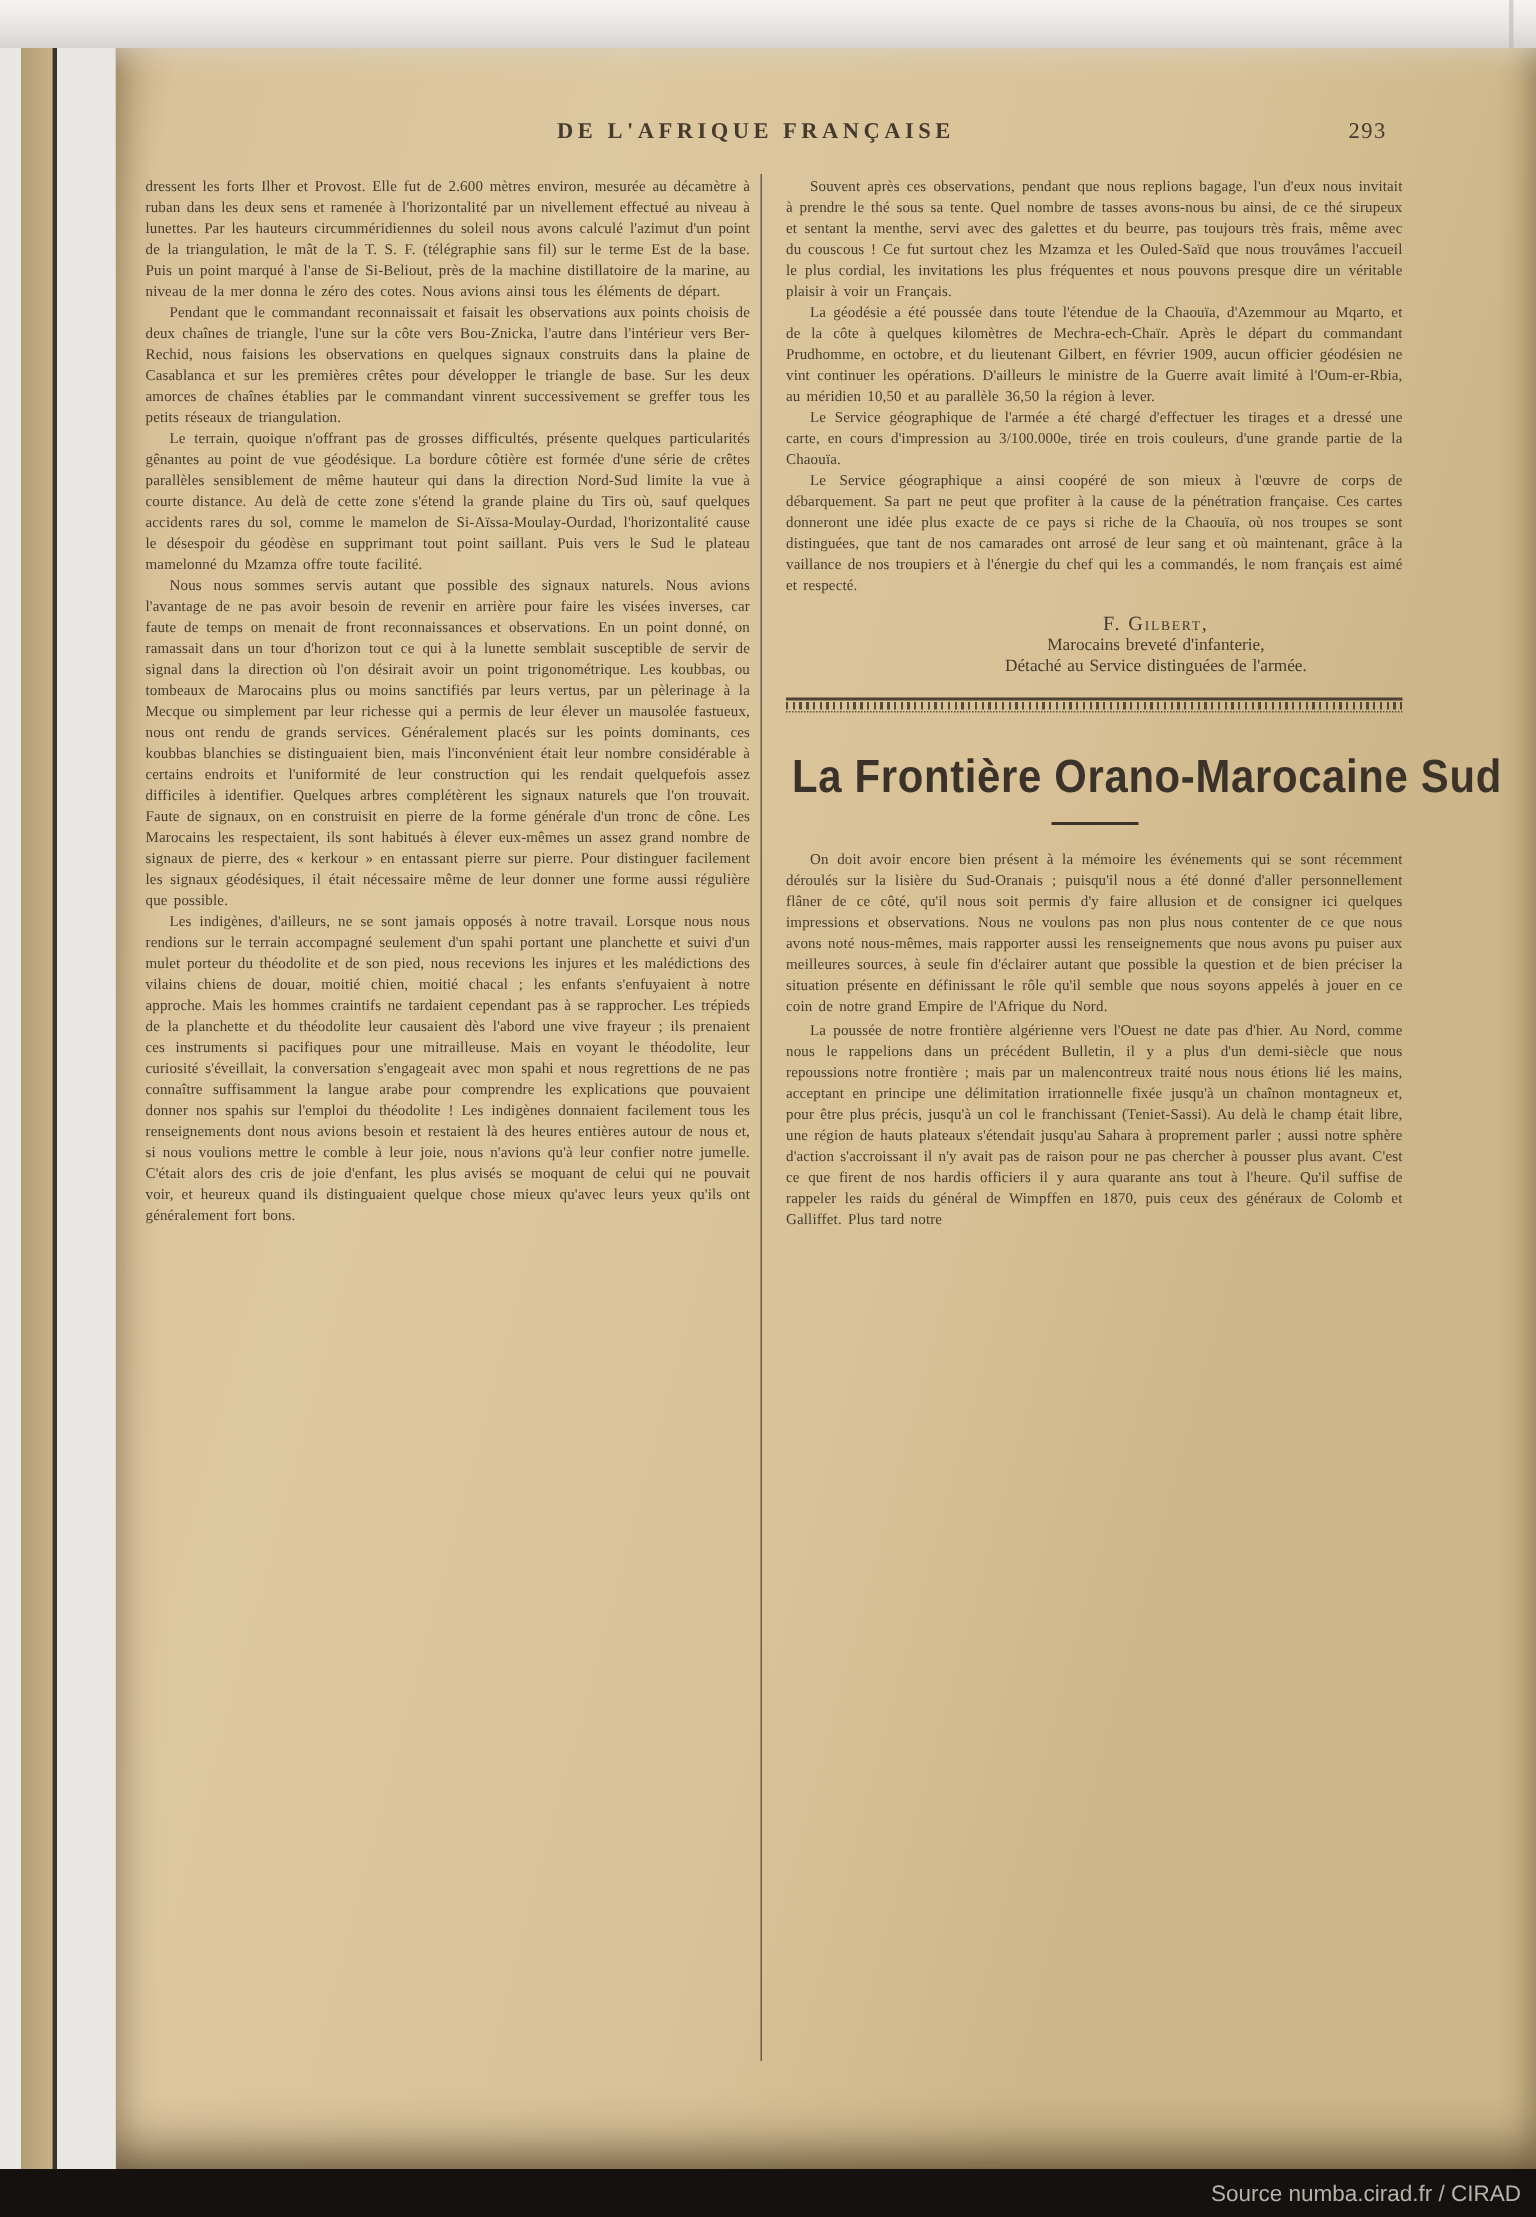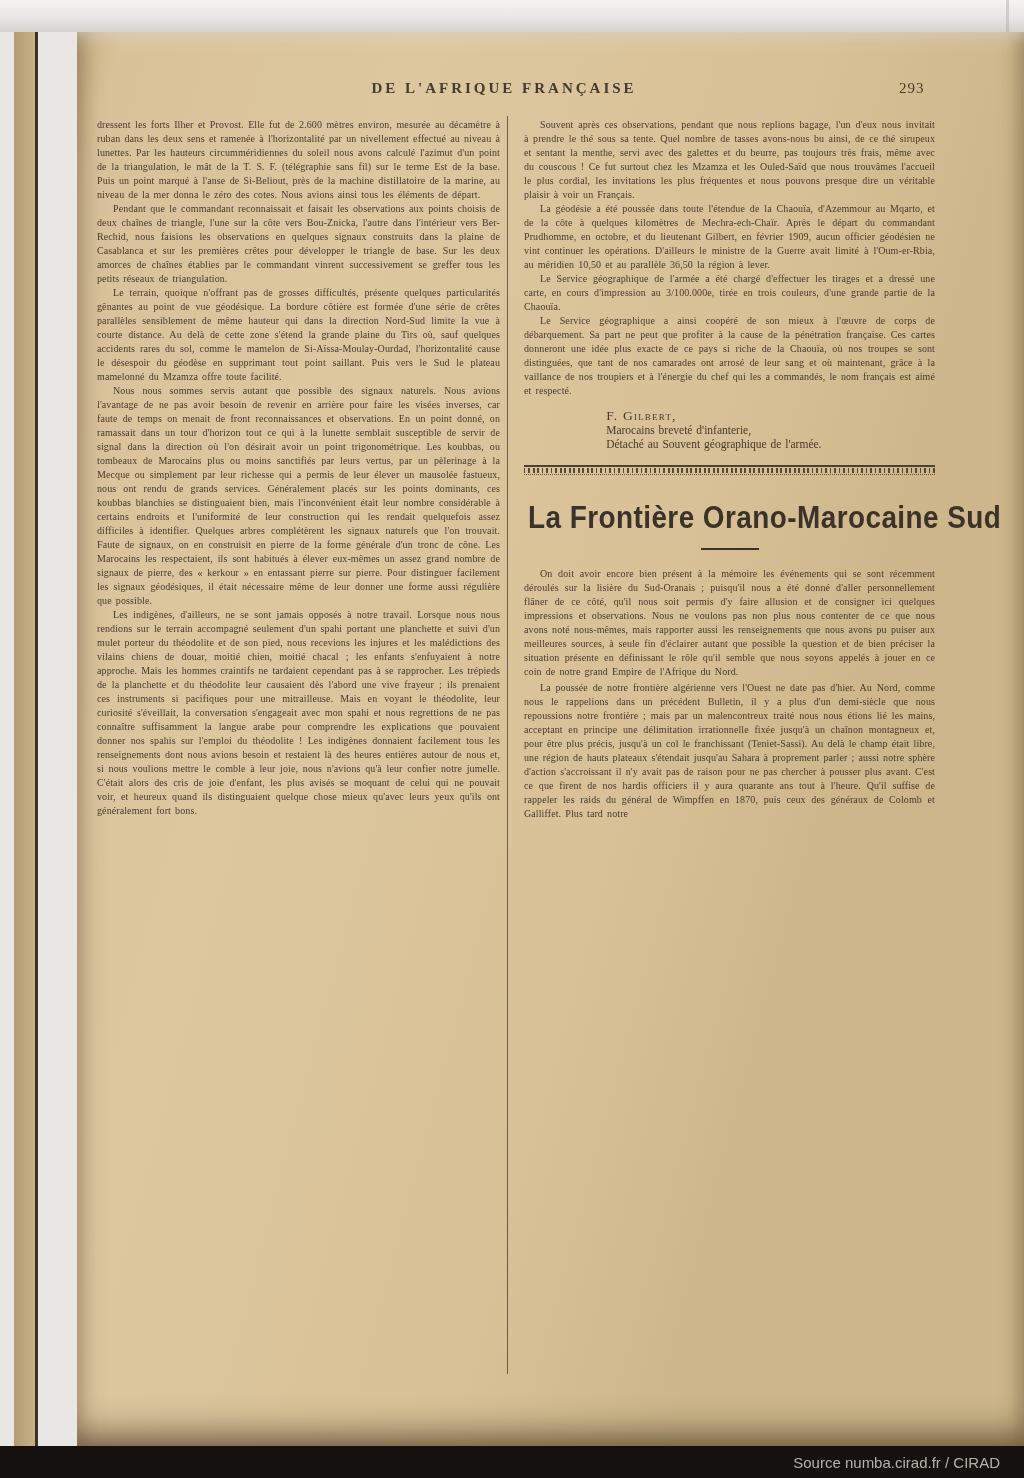--- a/index.html
+++ b/index.html
@@ -39,21 +39,21 @@
   .col-divider{position:absolute;left:430px;top:84px;width:1px;height:1258px;background:rgba(56,48,36,.7);}
   .col{position:absolute;top:86px;color:var(--ink);}
   .left-col{left:20px;width:403px;}
   .right-col{left:447px;width:411px;}
   .col p{
     text-align:justify;font-size:10px;line-height:14px;color:var(--ink);
     text-indent:16px;word-spacing:1.5px;letter-spacing:.1px;
     text-rendering:optimizeLegibility;
   }
   .col p.no-indent{text-indent:0;}
-  .signature{margin-top:10px;width:80%;margin-left:auto;text-align:left;color:var(--ink);}
+  .signature{margin-top:10px;width:80%;margin-left:auto;text-align:center;color:var(--ink);}
   .sig-name{font-size:13.5px;font-variant:small-caps;letter-spacing:1.2px;}
   .sig-role{font-size:11.5px;line-height:13.5px;word-spacing:1px;}
   .ornament{margin-top:14px;border-top:2px solid rgba(62,53,40,.9);padding-top:1px;}
   .ornament .dashes{height:5px;
     background:repeating-linear-gradient(90deg,rgba(62,53,40,.85) 0 1.5px,transparent 1.5px 4.5px);}
   .ornament .wave{height:0;border-bottom:1.5px dotted rgba(62,53,40,.8);margin-top:1px;}
   .article-title{
     margin:26px 0 0 4px;
     font-family:"Liberation Sans","DejaVu Sans",sans-serif;
     font-weight:bold;font-size:31px;line-height:34px;color:#3b332a;
@@ -64,21 +64,21 @@
   .article-p{
     text-align:justify;font-size:16px;line-height:20.5px;color:var(--ink);
     text-indent:22px;word-spacing:2px;letter-spacing:.15px;margin-top:2px;
   }
   .article-p.first{margin-top:17px;}
   .footer-bar{
     position:absolute;left:0;top:1446px;width:1024px;height:32px;
     background:var(--footer-bg);color:var(--footer-text);
     font-family:"Liberation Sans","DejaVu Sans",sans-serif;font-size:15px;
     display:flex;align-items:center;justify-content:flex-end;
-    padding-right:24px;
+    padding-right:10px;
   }
 </style>
 </head>
 <body>
 
 <div class="canvas">
 
   <div class="top-strip"></div>
   <div class="right-edge-line"></div>
   <div class="page-sliver"></div>
@@ -100,21 +100,21 @@
 
     <div class="col right-col">
       <p>Souvent après ces observations, pendant que nous replions bagage, l'un d'eux nous invitait à prendre le thé sous sa tente. Quel nombre de tasses avons-nous bu ainsi, de ce thé sirupeux et sentant la menthe, servi avec des galettes et du beurre, pas toujours très frais, même avec du couscous ! Ce fut surtout chez les Mzamza et les Ouled-Saïd que nous trouvâmes l'accueil le plus cordial, les invitations les plus fréquentes et nous pouvons presque dire un véritable plaisir à voir un Français.</p>
       <p>La géodésie a été poussée dans toute l'étendue de la Chaouïa, d'Azemmour au Mqarto, et de la côte à quelques kilomètres de Mechra-ech-Chaïr. Après le départ du commandant Prudhomme, en octobre, et du lieutenant Gilbert, en février 1909, aucun officier géodésien ne vint continuer les opérations. D'ailleurs le ministre de la Guerre avait limité à l'Oum-er-Rbia, au méridien 10,50 et au parallèle 36,50 la région à lever.</p>
       <p>Le Service géographique de l'armée a été chargé d'effectuer les tirages et a dressé une carte, en cours d'impression au 3/100.000e, tirée en trois couleurs, d'une grande partie de la Chaouïa.</p>
       <p>Le Service géographique a ainsi coopéré de son mieux à l'œuvre de corps de débarquement. Sa part ne peut que profiter à la cause de la pénétration française. Ces cartes donneront une idée plus exacte de ce pays si riche de la Chaouïa, où nos troupes se sont distinguées, que tant de nos camarades ont arrosé de leur sang et où maintenant, grâce à la vaillance de nos troupiers et à l'énergie du chef qui les a commandés, le nom français est aimé et respecté.</p>
 
       <div class="signature">
         <div class="sig-name">F. Gilbert,</div>
         <div class="sig-role">Marocains breveté d'infanterie,</div>
-        <div class="sig-role">Détaché au Souvent géographique de l'armée.</div>
+        <div class="sig-role">Détaché au Service distinguées de l'armée.</div>
       </div>
 
       <div class="ornament">
         <div class="dashes"></div>
         <div class="wave"></div>
       </div>
 
       <h1 class="article-title">La Frontière Orano-Marocaine Sud</h1>
       <div class="title-rule"></div>
 

